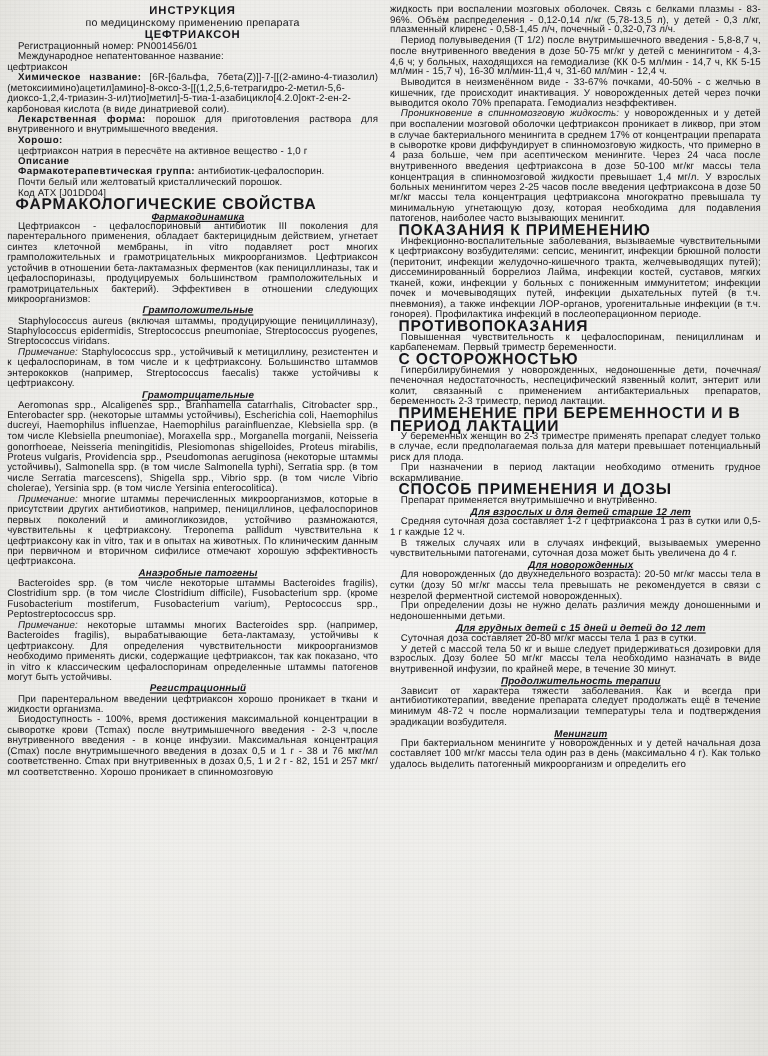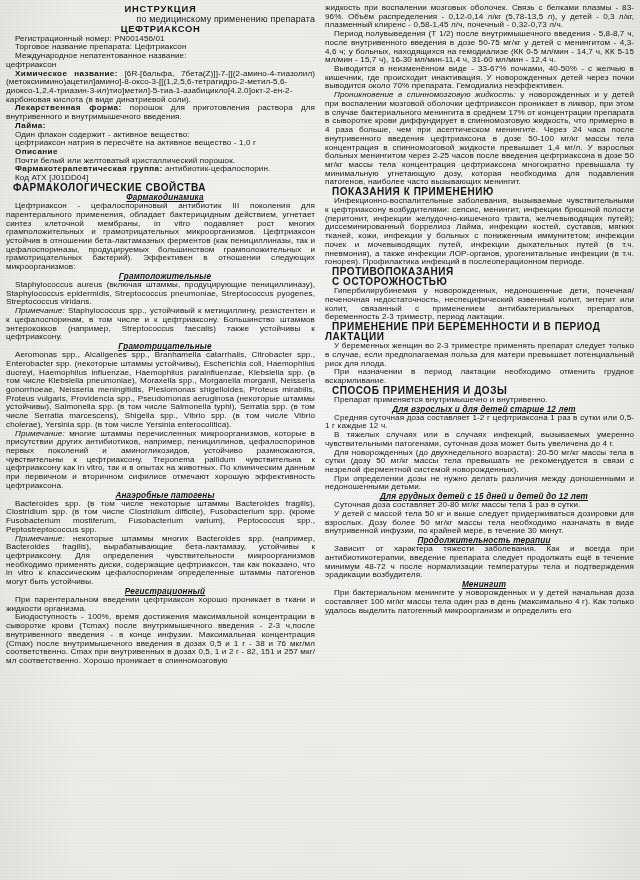--- a/index.html
+++ b/index.html
@@ -62,33 +62,33 @@
   .title-main {
     font-size: 9.4px;
     line-height: 10.3px;
     font-weight: bold;
     text-align: center;
     letter-spacing: 0.09em;
   }
   .title-sub {
     font-size: 8.9px;
     line-height: 10.1px;
-    text-align: right;
+    text-align: center;
     letter-spacing: 0.02em;
   }
   .title-drug {
     font-size: 9.4px;
     line-height: 10.3px;
     font-weight: bold;
     text-align: center;
     letter-spacing: 0.07em;
   }
 
   .sec {
-    font-size: 10px;
+    font-size: 13px;
     line-height: 10.1px;
     font-weight: bold;
     letter-spacing: 0.055em;
     text-indent: 7px;
   }
   .sec.wrap { text-indent: 7px; }
 
   .lbl { font-weight: bold; letter-spacing: 0.05em; }
   .ital { font-style: italic; }
   .sub-h {
@@ -112,36 +112,34 @@
 
   <div class="columns">
 
     <div class="col">
 
       <div class="title-main">ИНСТРУКЦИЯ</div>
       <div class="title-sub">по медицинскому применению препарата</div>
       <div class="title-drug">ЦЕФТРИАКСОН</div>
 
       <div class="p">Регистрационный номер: PN001456/01</div>
-      <div class="p">Торговое название препарата: Цефтриаксон</div>
       <div class="p">Международное непатентованное название:</div>
       <div class="p noind">цефтриаксон</div>
 
       <div class="p"><span class="lbl">Химическое название:</span> <span>[6R-[6альфа, 7бета(Z)]]-7-[[(2-амино-4-тиазолил)(метоксиимино)ацетил]амино]-8-оксо-3-[[(1,2,5,6-тетрагидро-2-метил-5,6-диоксо-1,2,4-триазин-3-ил)тио]метил]-5-тиа-1-азабицикло[4.2.0]окт-2-ен-2-карбоновая кислота (в виде динатриевой соли).</span></div>
 
       <div class="p"><span class="lbl">Лекарственная форма:</span> <span>порошок для приготовления раствора для внутривенного и внутримышечного введения.</span></div>
 
-      <div class="p lbl">Лайма:</div>
-      <div class="p">Один флакон содержит - активное вещество:</div>
+      <div class="p lbl">Хорошо:</div>
       <div class="p">цефтриаксон натрия в пересчёте на активное вещество - 1,0 г</div>
 
       <div class="p lbl">Описание</div>
+      <div class="p"><span class="lbl">Фармакотерапевтическая группа:</span> <span>антибиотик-цефалоспорин.</span></div>
+
       <div class="p">Почти белый или желтоватый кристаллический порошок.</div>
-
-      <div class="p"><span class="lbl">Фармакотерапевтическая группа:</span> <span>антибиотик-цефалоспорин.</span></div>
 
       <div class="p">Код АТХ [J01DD04]</div>
 
       <div class="sec">ФАРМАКОЛОГИЧЕСКИЕ СВОЙСТВА</div>
       <div class="sub-h sub-h-b">Фармакодинамика</div>
       <div class="p">Цефтриаксон - цефалоспориновый антибиотик III поколения для парентерального применения, обладает бактерицидным действием, угнетает синтез клеточной мембраны, in vitro подавляет рост многих грамположительных и грамотрицательных микроорганизмов. Цефтриаксон устойчив в отношении бета-лактамазных ферментов (как пенициллиназы, так и цефалоспориназы, продуцируемых большинством грамположительных и грамотрицательных бактерий). Эффективен в отношении следующих микроорганизмов:</div>
 
       <div class="sub-h sub-h-b">Грамположительные</div>
       <div class="p">Staphylococcus aureus (включая штаммы, продуцирующие пенициллиназу), Staphylococcus epidermidis, Streptococcus pneumoniae, Streptococcus pyogenes, Streptococcus viridans.</div>
 
@@ -168,35 +166,37 @@
       <div class="p noind">жидкость при воспалении мозговых оболочек. Связь с белками плазмы - 83-96%. Объём распределения - 0,12-0,14 л/кг (5,78-13,5 л), у детей - 0,3 л/кг, плазменный клиренс - 0,58-1,45 л/ч, почечный - 0,32-0,73 л/ч.</div>
       <div class="p">Период полувыведения (Т 1/2) после внутримышечного введения - 5,8-8,7 ч, после внутривенного введения в дозе 50-75 мг/кг у детей с менингитом - 4,3-4,6 ч; у больных, находящихся на гемодиализе (КК 0-5 мл/мин - 14,7 ч, КК 5-15 мл/мин - 15,7 ч), 16-30 мл/мин-11,4 ч, 31-60 мл/мин - 12,4 ч.</div>
       <div class="p">Выводится в неизменённом виде - 33-67% почками, 40-50% - с желчью в кишечник, где происходит инактивация. У новорожденных детей через почки выводится около 70% препарата. Гемодиализ неэффективен.</div>
 
       <div class="p"><span class="ital">Проникновение в спинномозговую жидкость:</span> <span>у новорожденных и у детей при воспалении мозговой оболочки цефтриаксон проникает в ликвор, при этом в случае бактериального менингита в среднем 17% от концентрации препарата в сыворотке крови диффундирует в спинномозговую жидкость, что примерно в 4 раза больше, чем при асептическом менингите. Через 24 часа после внутривенного введения цефтриаксона в дозе 50-100 мг/кг массы тела концентрация в спинномозговой жидкости превышает 1,4 мг/л. У взрослых больных менингитом через 2-25 часов после введения цефтриаксона в дозе 50 мг/кг массы тела концентрация цефтриаксона многократно превышала ту минимальную угнетающую дозу, которая необходима для подавления патогенов, наиболее часто вызывающих менингит.</span></div>
 
       <div class="sec">ПОКАЗАНИЯ К ПРИМЕНЕНИЮ</div>
       <div class="p">Инфекционно-воспалительные заболевания, вызываемые чувствительными к цефтриаксону возбудителями: сепсис, менингит, инфекции брюшной полости (перитонит, инфекции желудочно-кишечного тракта, желчевыводящих путей); диссеминированный боррелиоз Лайма, инфекции костей, суставов, мягких тканей, кожи, инфекции у больных с пониженным иммунитетом; инфекции почек и мочевыводящих путей, инфекции дыхательных путей (в т.ч. пневмония), а также инфекции ЛОР-органов, урогенитальные инфекции (в т.ч. гонорея). Профилактика инфекций в послеоперационном периоде.</div>
 
       <div class="sec">ПРОТИВОПОКАЗАНИЯ</div>
+      <div class="p">Повышенная чувствительность к цефалоспоринам, пенициллинам и карбапенемам. Первый триместр беременности.</div>
 
       <div class="sec">С ОСТОРОЖНОСТЬЮ</div>
       <div class="p">Гипербилирубинемия у новорожденных, недоношенные дети, почечная/печеночная недостаточность, неспецифический язвенный колит, энтерит или колит, связанный с применением антибактериальных препаратов, беременность 2-3 триместр, период лактации.</div>
 
       <div class="sec wrap">ПРИМЕНЕНИЕ ПРИ  БЕРЕМЕННОСТИ И В ПЕРИОД ЛАКТАЦИИ</div>
       <div class="p">У беременных женщин во 2-3 триместре применять препарат следует только в случае, если предполагаемая польза для матери превышает потенциальный риск для плода.</div>
       <div class="p">При назначении в период  лактации необходимо отменить грудное вскармливание.</div>
 
       <div class="sec">СПОСОБ ПРИМЕНЕНИЯ И ДОЗЫ</div>
       <div class="p">Препарат применяется внутримышечно и внутривенно.</div>
 
       <div class="sub-h sub-h-b">Для взрослых и для детей старше 12 лет</div>
       <div class="p">Средняя суточная доза составляет 1-2 г цефтриаксона 1 раз в сутки или 0,5-1 г каждые 12 ч.</div>
       <div class="p">В тяжелых случаях или в случаях инфекций, вызываемых умеренно чувствительными патогенами, суточная доза может быть увеличена до 4 г.</div>
 
+      <div class="sub-h sub-h-b">Для новорожденных</div>
       <div class="p">Для новорожденных (до двухнедельного возраста): 20-50 мг/кг массы тела в сутки (дозу 50 мг/кг массы тела превышать не рекомендуется в связи с незрелой ферментной системой новорожденных).</div>
       <div class="p">При определении дозы не нужно делать различия между доношенными и недоношенными детьми.</div>
 
       <div class="sub-h sub-h-b">Для грудных детей с 15 дней и детей до 12 лет</div>
       <div class="p">Суточная доза составляет 20-80 мг/кг массы тела 1 раз в сутки.</div>
       <div class="p">У детей с массой тела 50 кг и выше следует придерживаться дозировки для взрослых. Дозу более 50 мг/кг массы тела необходимо назначать в виде внутривенной инфузии, по крайней мере, в течение 30 минут.</div>
 
       <div class="sub-h sub-h-b">Продолжительность терапии</div>
       <div class="p">Зависит от характера тяжести заболевания. Как и всегда при антибиотикотерапии, введение препарата следует продолжать ещё в течение минимум 48-72 ч после нормализации температуры тела и подтверждения эрадикации возбудителя.</div>
 

